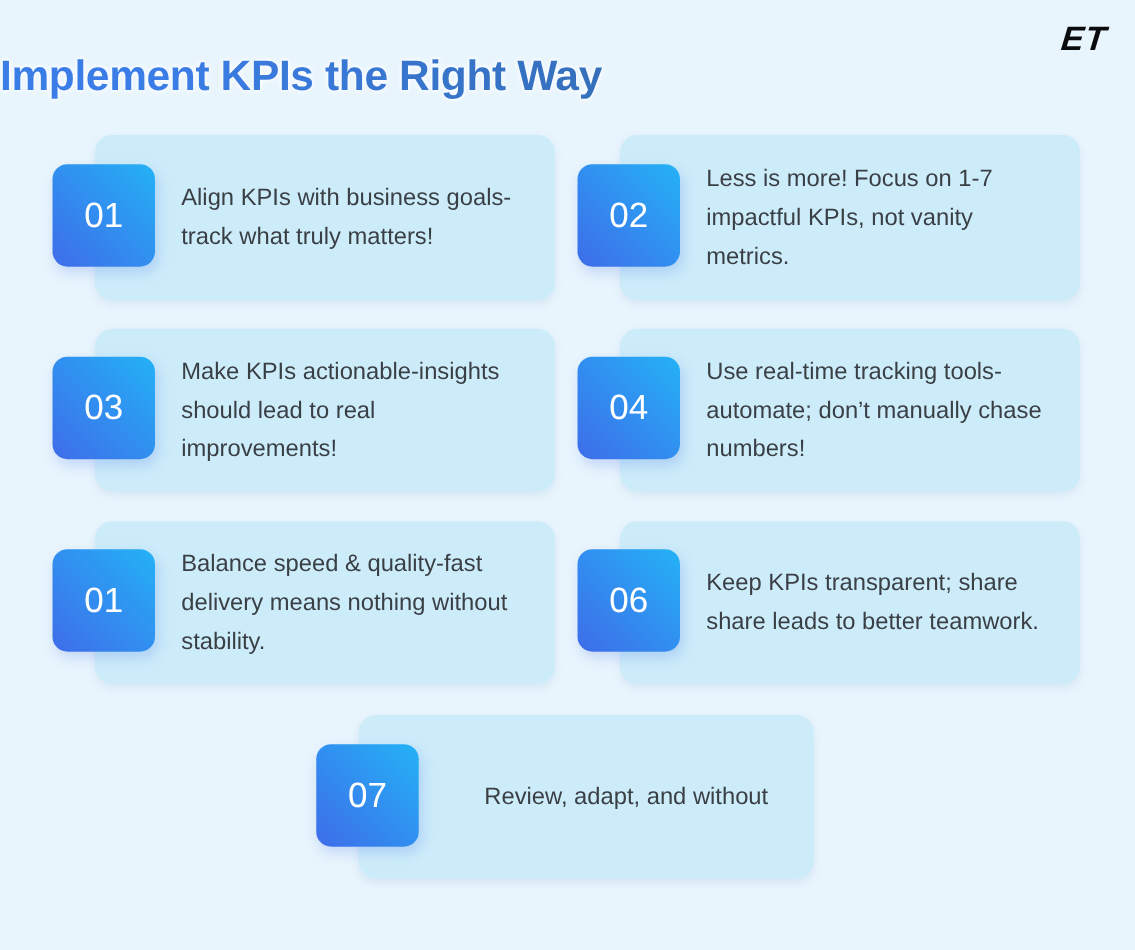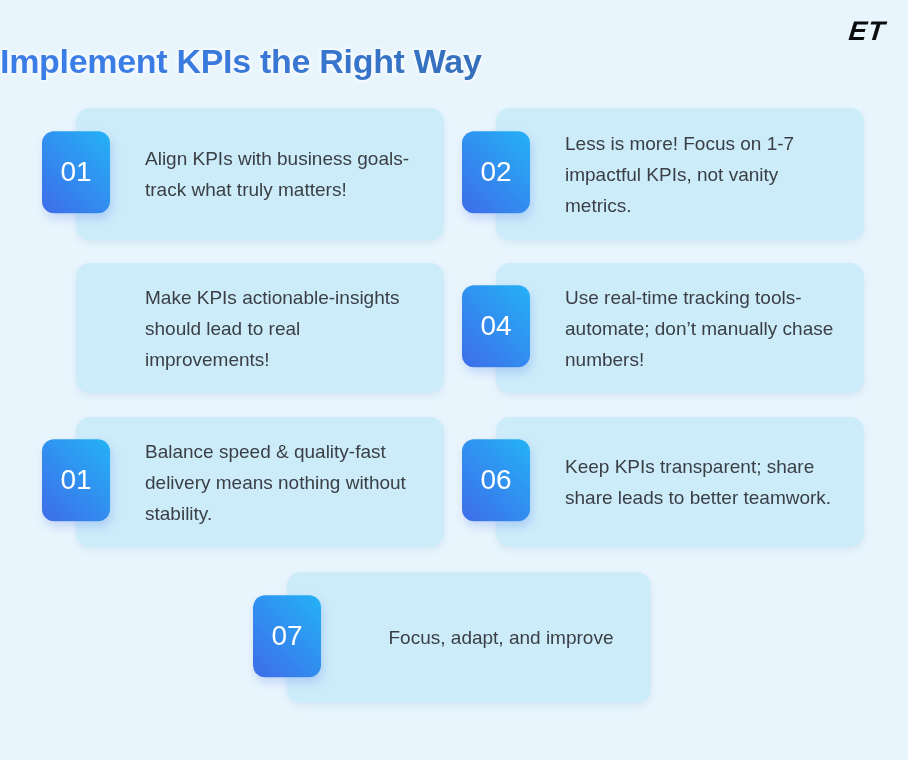--- a/index.html
+++ b/index.html
@@ -55,21 +55,21 @@
   .card-4 { left: 496px; top: 263px; width: 368px; height: 130px; }
   .card-5 { left: 76px;  top: 417px; width: 368px; height: 130px; }
   .card-6 { left: 496px; top: 417px; width: 368px; height: 130px; }
   .card-7 { left: 287px; top: 572px; width: 364px; height: 131px; }
 
   .badge {
     position: absolute;
     left: -34px;
     top: 50%;
     transform: translateY(-52%);
-    width: 68px;
+    width: 82px;
     height: 82px;
     border-radius: 12px;
     background: linear-gradient(225deg, #24b2f6 0%, #3e6ce9 100%);
     color: #ffffff;
     font-size: 28px;
     font-weight: 500;
     display: flex;
     align-items: center;
     justify-content: center;
     box-shadow: 2px 5px 10px rgba(62, 108, 233, 0.22);
@@ -110,20 +110,21 @@
 </div>
 
 <div class="card card-2">
   <div class="badge">02</div>
   <div class="card-text">
       <span>Less is more! Focus on 1-7 impactful KPIs, not vanity metrics.</span>
     </div>
 </div>
 
 <div class="card card-3">
+  <div class="badge">03</div>
   <div class="card-text">
       <span>Make KPIs actionable-insights should lead to real improvements!</span>
     </div>
 </div>
 
 <div class="card card-4">
   <div class="badge">04</div>
   <div class="card-text">
       <span>Use real-time tracking tools-automate; don’t manually chase numbers!</span>
     </div>
@@ -139,15 +140,15 @@
 <div class="card card-6">
   <div class="badge">06</div>
   <div class="card-text">
       <span>Keep KPIs transparent; share share leads to better teamwork.</span>
     </div>
 </div>
 
 <div class="card card-7">
   <div class="badge">07</div>
   <div class="card-text">
-      <span>Focus, adapt, and improve</span>
+      <span>Review, adapt, and without</span>
     </div>
 </div>
 
 </body></html>

